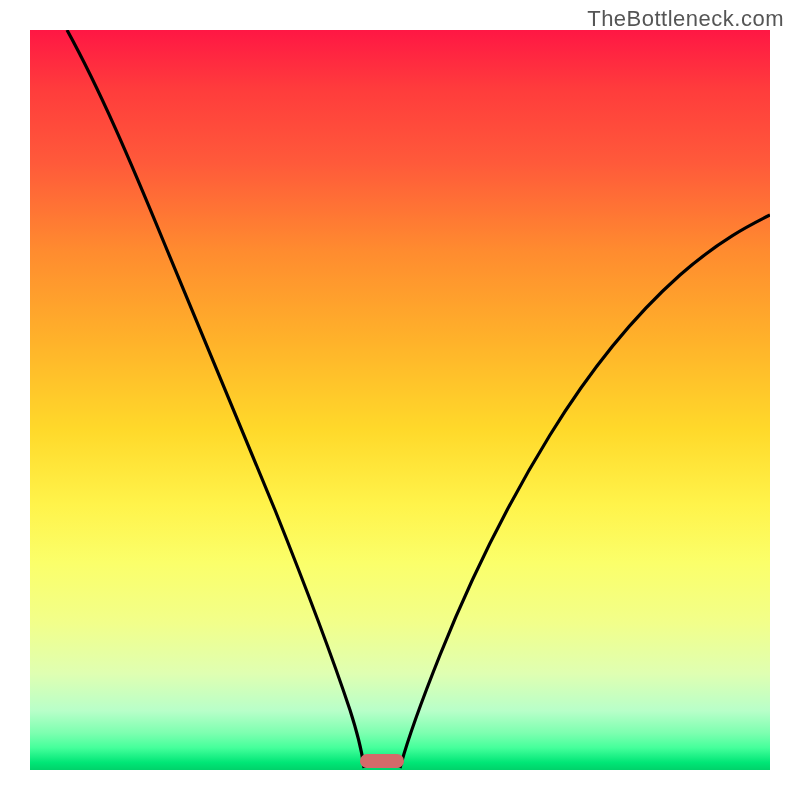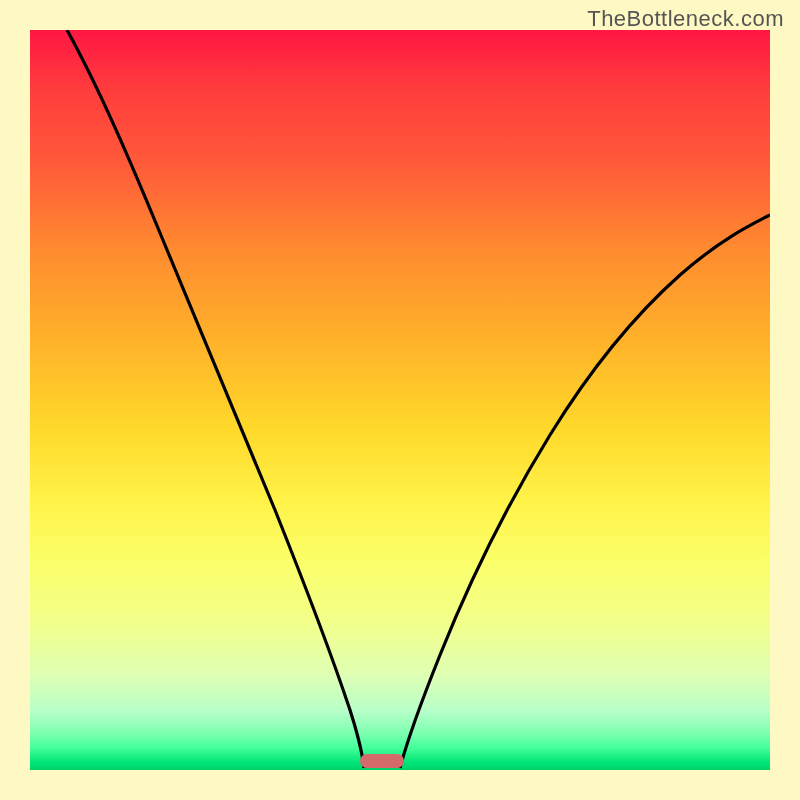--- a/index.html
+++ b/index.html
@@ -8,21 +8,21 @@
     width: 800px;
     height: 800px;
     background: #000;
     font-family: Arial, Helvetica, sans-serif;
     overflow: hidden;
   }
   .frame {
     position: relative;
     width: 800px;
     height: 800px;
-    background: #fef9c3;
+    background: #ffffff;
   }
   .watermark {
     position: absolute;
     top: 6px;
     right: 16px;
     color: #555;
     font-size: 22px;
     font-weight: 500;
     letter-spacing: 0.5px;
     z-index: 40;

